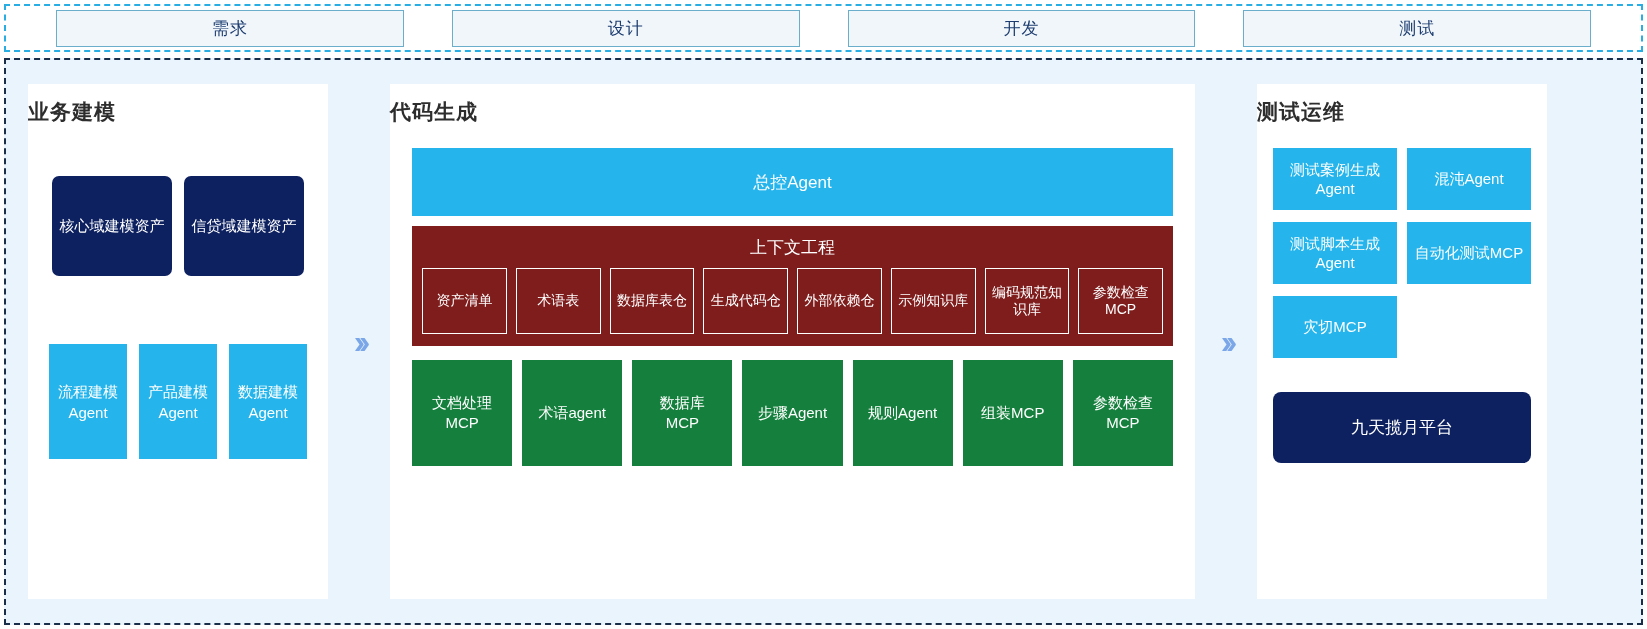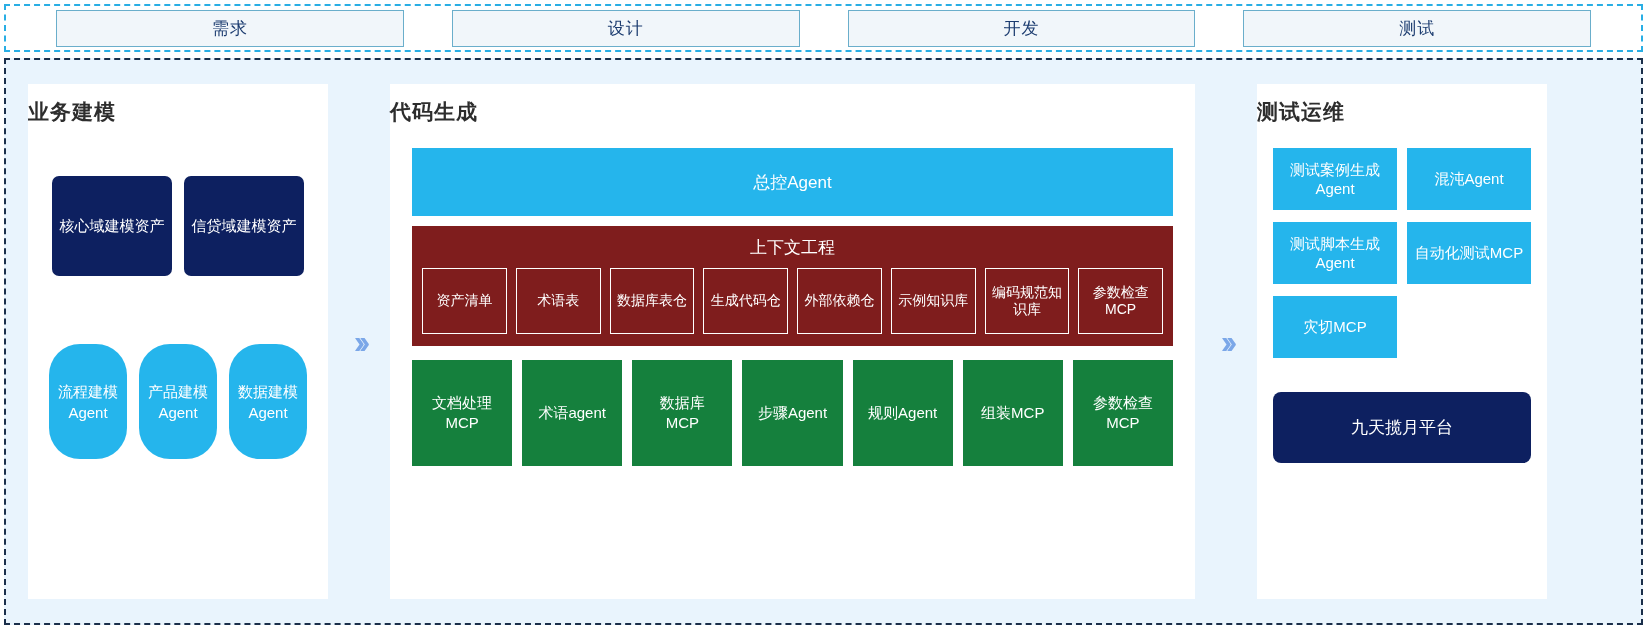--- a/index.html
+++ b/index.html
@@ -104,21 +104,20 @@
   .agent-tall {
     width: 78px; height: 115px;
     background: #25b5ec;
     color: #ffffff;
     font-size: 15px;
     line-height: 1.4;
     display: flex;
     align-items: center;
     justify-content: center;
     text-align: center;
-    border-radius: 31px;
   }
 
   
   #panel-codegen { width: 805px; margin: 24px 0 24px 0; }
   #master-agent {
     margin: 22px 22px 0 22px;
     height: 68px;
     background: #25b5ec;
     color: #ffffff;
     font-size: 17px;

